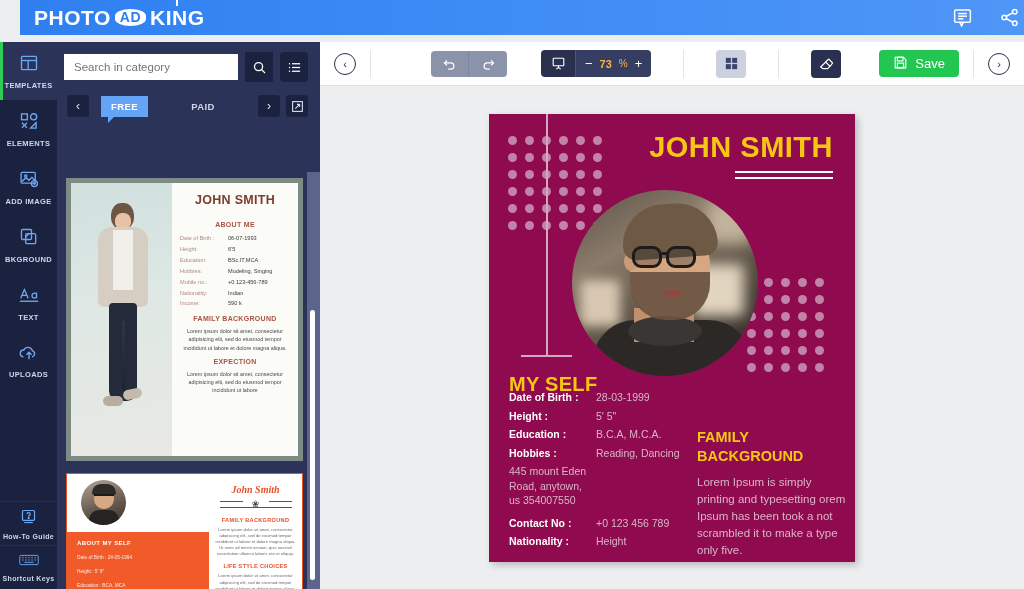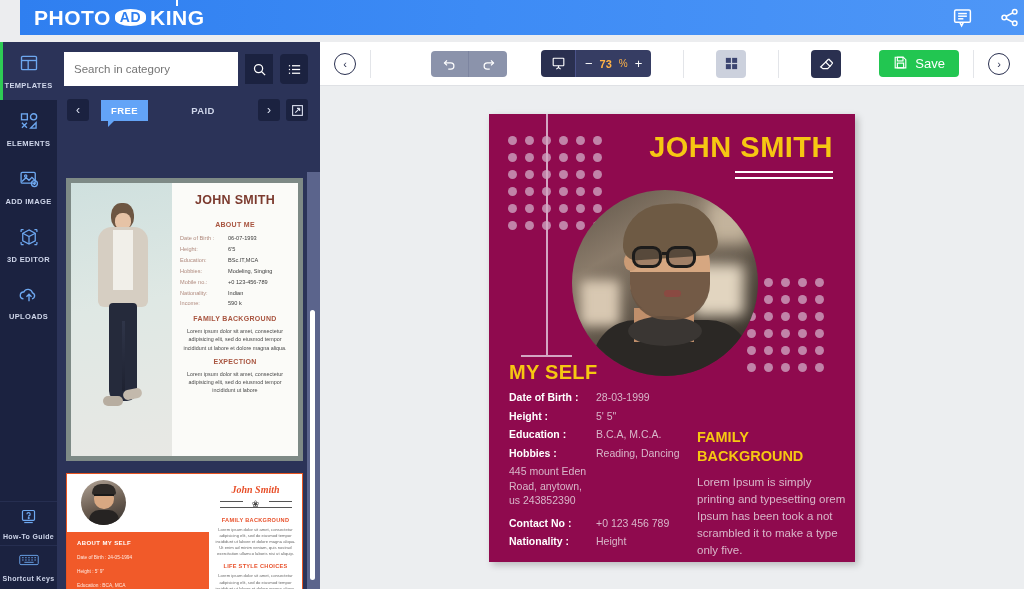--- a/index.html
+++ b/index.html
@@ -75,21 +75,21 @@
   
   .panel {
     position: absolute; top: 42px; left: 57px; width: 263px; height: 547px;
     background: #2b3358;
   }
   .search-row {
     display: flex; align-items: center; gap: 7px;
     padding: 10px 12px 6px 7px;
   }
   .search-input {
-    flex: 1; height: 34px; border: none; outline: none;
+    flex: 1; height: 26px; border: none; outline: none;
     background: #fff; color: #4c5470;
     font-size: 11.5px; padding: 0 10px;
     font-family: "Liberation Sans", sans-serif;
   }
   .search-btn {
     width: 30px; height: 30px; background: #1b2240;
     display: flex; align-items: center; justify-content: center;
     cursor: pointer; border: none;
   }
   .list-btn {
@@ -414,21 +414,21 @@
   }
   .d-photo .turtle {
     position: absolute; left: 20px; top: 130px; width: 160px; height: 70px;
     background: #2b2825; border-radius: 44px 44px 0 0;
   }
   .d-photo .collar {
     position: absolute; left: 56px; top: 126px; width: 74px; height: 30px;
     background: #3a3633; border-radius: 50%;
   }
   .d-myself {
-    position: absolute; left: 20px; top: 247px;
+    position: absolute; left: 20px; top: 259px;
     color: #f6c712; font-size: 20px; font-weight: bold; letter-spacing: .3px; text-align: center;
   }
   .d-table {
     position: absolute; left: 20px; top: 278px; width: 205px;
     font-size: 10.5px; line-height: 1.0;
   }
   .d-trow { display: flex; margin-bottom: 8px; }
   .d-k { width: 87px; color: #fff; font-weight: bold; flex: none; }
   .d-v { color: #d8b6c9; }
   .d-v .ln { display: block; margin-bottom: 4px; }
@@ -505,32 +505,42 @@
           <rect x="2.5" y="4" width="17" height="13" rx="1.5"></rect>
           <circle cx="8" cy="8.5" r="1.4"></circle>
           <path d="M3.5 15 L8.5 10.5 L12 13.5 L15.5 10 L19 13.5"></path>
           <circle cx="18.5" cy="17.5" r="3.6"></circle>
           <path d="M18.5 15.8 v3.4 M16.8 17.5 h3.4"></path>
         </svg>
       </span>
       <span class="lbl">ADD IMAGE</span>
     </div>
 
-
-
     <div class="rail-item">
       <span>
-        <svg width="20" height="20" viewBox="0 0 24 24" fill="none" stroke="#6ea8f0" stroke-width="1.5">
-          <path d="M12 3.5 L19.5 7.5 V16.5 L12 20.5 L4.5 16.5 V7.5 Z"></path>
-          <path d="M4.5 7.5 L12 11.5 L19.5 7.5 M12 11.5 V20.5"></path>
-          <path d="M2.5 3 h3 M2.5 3 v3 M21.5 3 h-3 M21.5 3 v3 M2.5 21 h3 M2.5 21 v-3 M21.5 21 h-3 M21.5 21 v-3"></path>
+        <svg width="20" height="20" viewBox="0 0 24 24" fill="none" stroke="#6ea8f0" stroke-width="1.6">
+          <rect x="3" y="3" width="12" height="12" rx="1.5"></rect>
+          <rect x="8" y="8" width="12" height="12" rx="1.5"></rect>
+          <path d="M8 12 L12 8"></path>
         </svg>
       </span>
-      <span class="lbl">3D EDITOR</span>
-    </div>
+      <span class="lbl">BKGROUND</span>
+    </div>
+
+    <div class="rail-item">
+      <span>
+        <svg width="22" height="20" viewBox="0 0 26 24" fill="none" stroke="#6ea8f0" stroke-width="1.6">
+          <path d="M3 16 L7.5 5.5 L12 16 M4.6 12.5 H10.4"></path>
+          <path d="M22 9 v7 M22 11 a3 3 0 1 0 0 3.6"></path>
+          <line x1="2" y1="19.5" x2="24" y2="19.5"></line>
+        </svg>
+      </span>
+      <span class="lbl">TEXT</span>
+    </div>
+
 
     <div class="rail-item">
       <span>
         <svg width="22" height="18" viewBox="0 0 26 20" fill="none" stroke="#6ea8f0" stroke-width="1.6">
           <path d="M6.5 14.5 a4 4 0 0 1 .4-8 a5.4 5.4 0 0 1 10.2 1 a3.6 3.6 0 0 1 -.6 7"></path>
           <path d="M13 17.5 V9.5 M10 12 L13 9 L16 12"></path>
         </svg>
       </span>
       <span class="lbl">UPLOADS</span>
     </div>
@@ -869,21 +879,21 @@
             <span class="d-v">B.C.A, M.C.A.</span>
           </div>
           <div class="d-trow">
             <span class="d-k">Hobbies :</span>
             <span class="d-v">Reading, Dancing</span>
           </div>
           <div class="d-trow">
             <span class="d-v">
               <span class="ln">445 mount Eden</span>
               <span class="ln">Road, anytown,</span>
-              <span class="ln">us 243852390</span>
+              <span class="ln">us 354007550</span>
             </span>
           </div>
           <div class="d-trow">
             <span class="d-k">Contact No :</span>
             <span class="d-v">+0 123 456 789</span>
           </div>
           <div class="d-trow">
             <span class="d-k">Nationality :</span>
             <span class="d-v">Height</span>
           </div>

